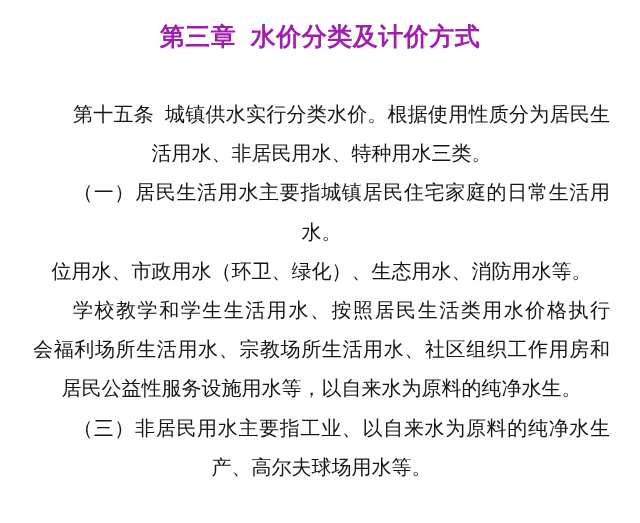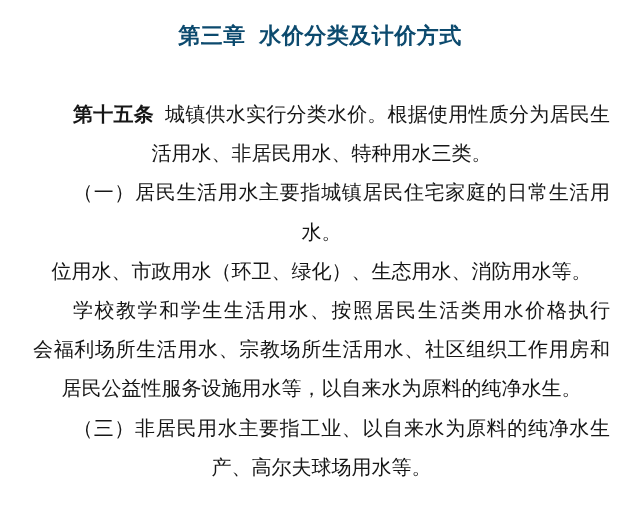--- a/index.html
+++ b/index.html
@@ -10,47 +10,47 @@
   }
   .page {
     position: relative;
     width: 640px; height: 523px;
     background: #ffffff;
     color: #161616;
   }
   .title {
     font-family: "Liberation Sans", "DejaVu Sans", sans-serif;
     font-weight: 700;
-    font-size: 22px;
+    font-size: 25px;
     line-height: 26px;
     letter-spacing: 0.5px;
     word-spacing: 7px;
     text-align: center;
     padding-top: 23px;
-    color: #0c4a6e;
+    color: #a21caf;
   }
   .content {
     font-family: "Liberation Serif", "DejaVu Serif", serif;
     font-size: 20px;
     line-height: 39.2px;
     margin-top: 46px;
     padding-left: 33px;
     padding-right: 30px;
     color: #161616;
   }
   .para { margin: 0; }
   .line { height: 39.2px; overflow: visible; }
   .just {
     text-align: justify;
     text-align-last: justify;
   }
   .last { text-align: center; }
   .indent { text-indent: 2em; }
   .lead {
-    font-weight: 700;
+    font-weight: 400;
     margin-right: 0.55em;
   }
 </style>
 </head>
 <body>
 
 <div class="page">
 
   <h1 class="title">第三章 水价分类及计价方式</h1>
 

